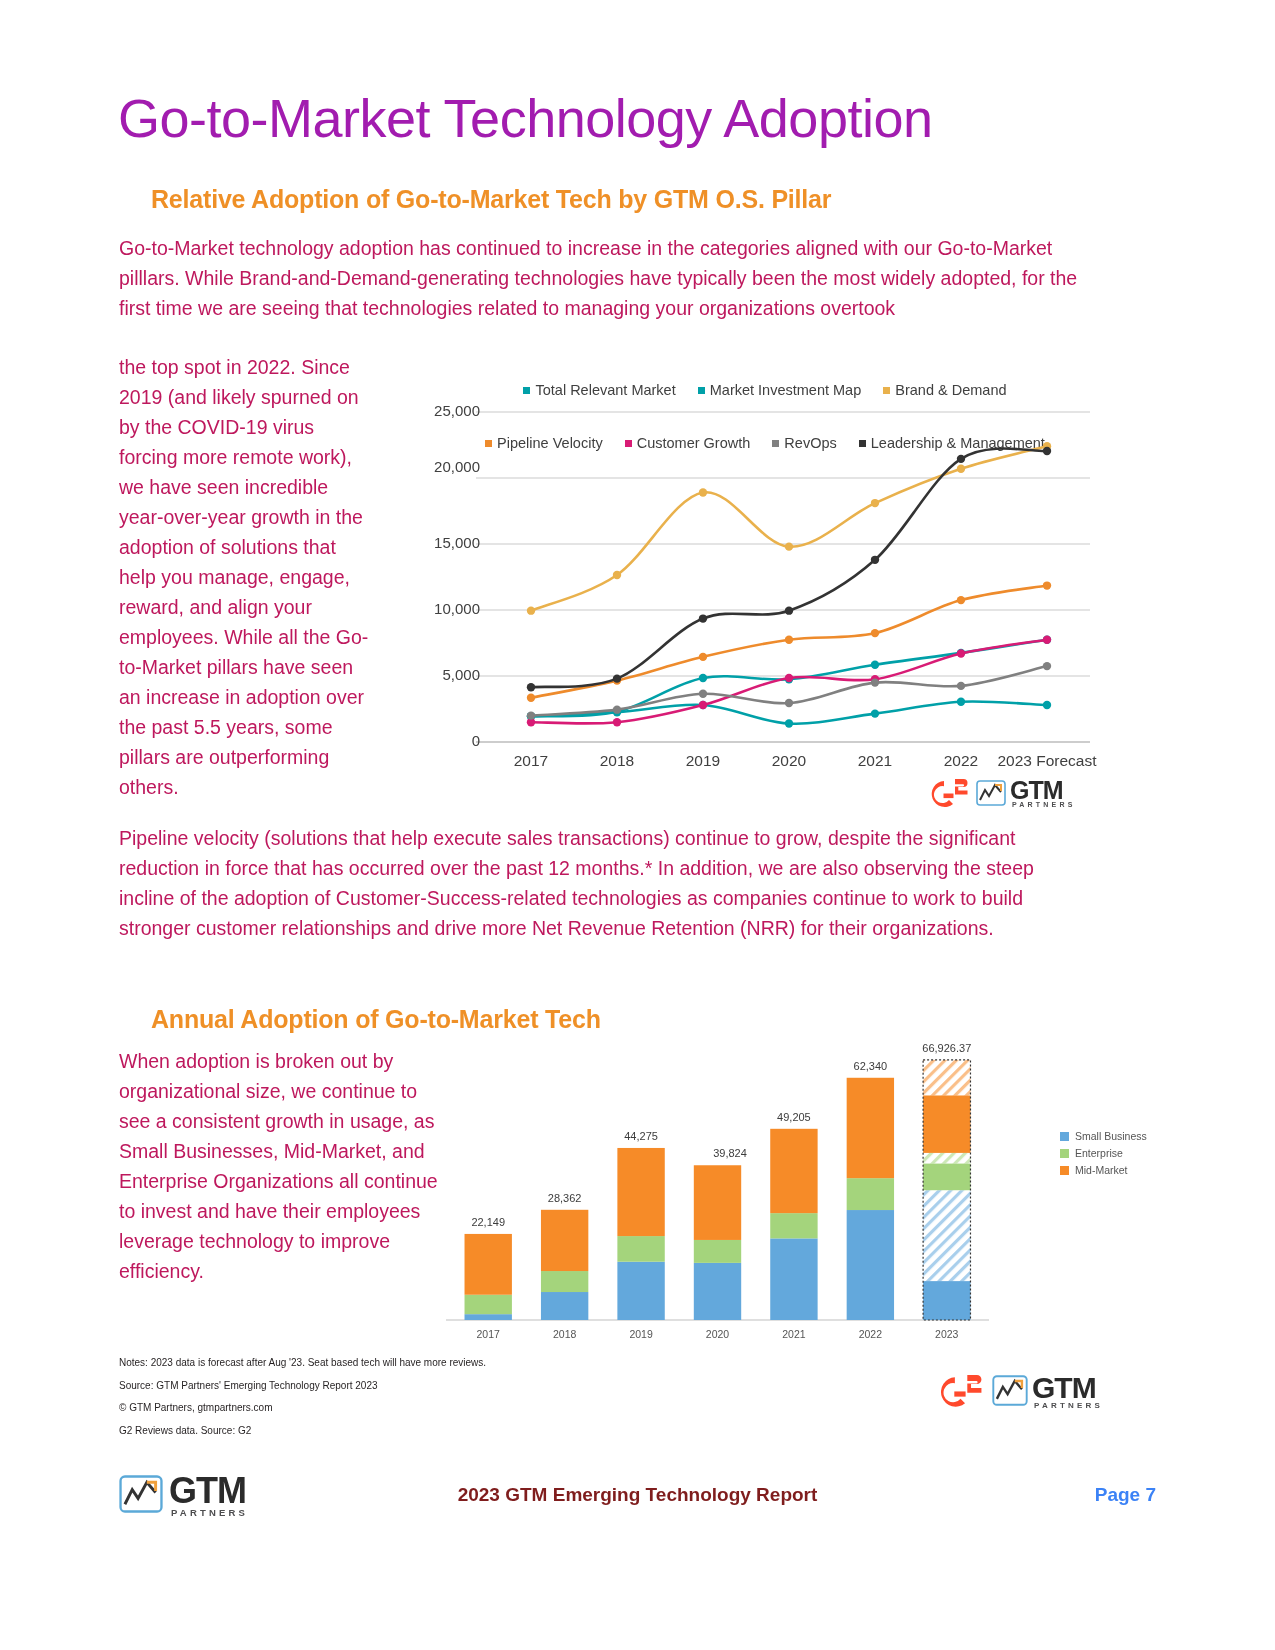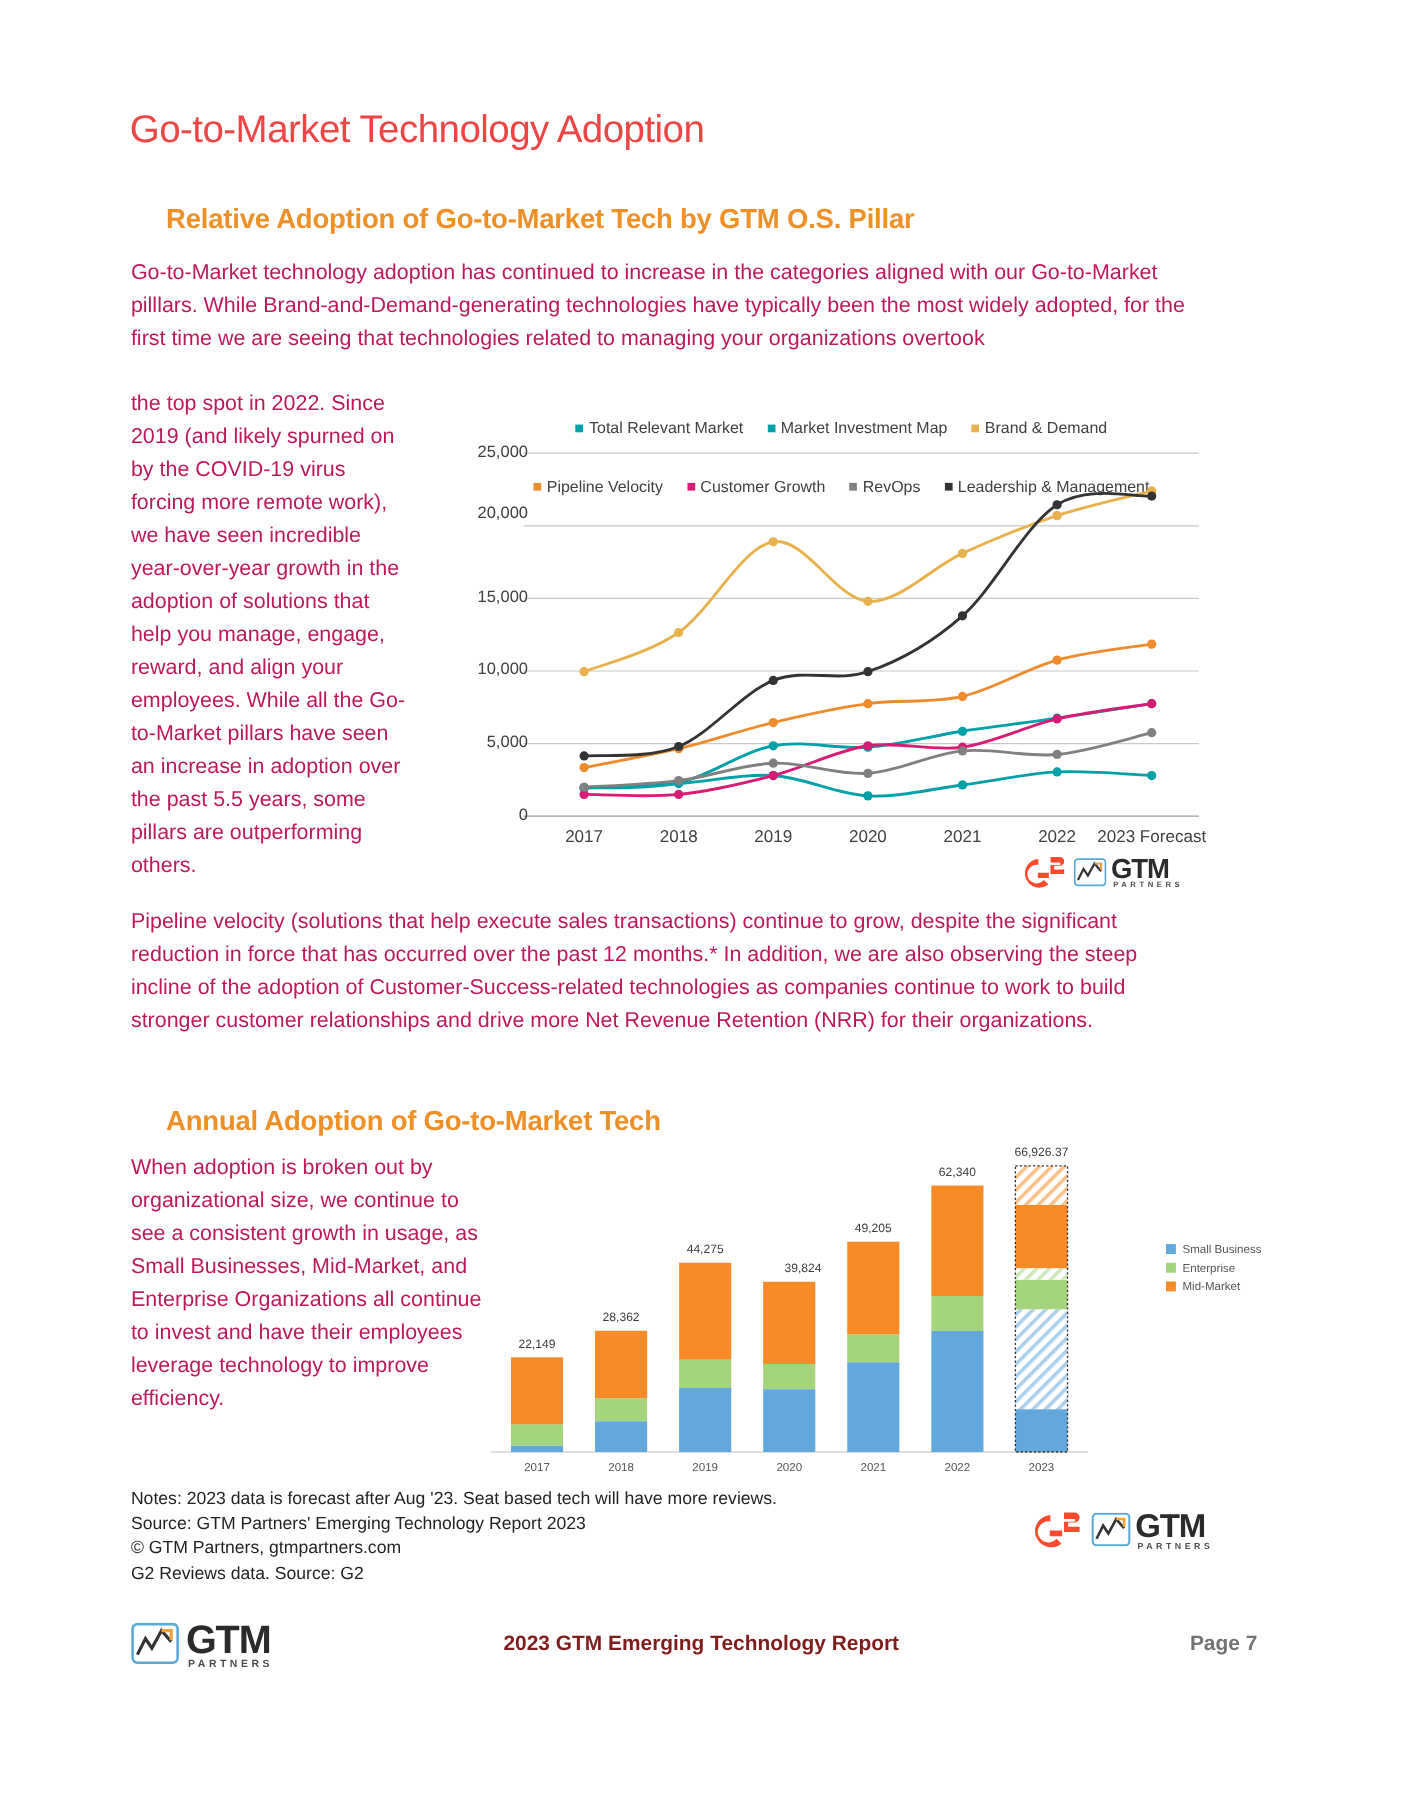--- a/index.html
+++ b/index.html
@@ -6,22 +6,22 @@
   body{
     width:1275px;height:1650px;background:#ffffff;
     font-family:"Liberation Sans",sans-serif;color:#231f20;
     position:relative;overflow:hidden;
   }
   .page{position:relative;width:1275px;height:1650px;}
 
   
   .title{
     position:absolute;left:118px;top:88px;width:1040px;
-    font-size:35px;line-height:60px;font-weight:400;
-    color:#ef4444;letter-spacing:-0.5px;
+    font-size:54px;line-height:60px;font-weight:400;
+    color:#a21caf;letter-spacing:-0.5px;
   }
   .subhead{
     position:absolute;font-size:25px;font-weight:700;
     color:#ef9027;letter-spacing:-0.2px;margin-left:32px;
   }
   #sub1{left:119px;top:185px;}
   #sub2{left:119px;top:1005px;}
 
   
   .body-text{
@@ -59,32 +59,32 @@
   .barchart{position:absolute;left:440px;top:1020px;width:660px;height:330px;}
   .bc-legend{position:absolute;left:620px;top:108px;font-size:10.5px;color:#555;line-height:17px;}
   .bc-legend .li{white-space:nowrap;}
   .bc-legend .sw{display:inline-block;width:9px;height:9px;margin-right:6px;vertical-align:middle;position:relative;top:-1px;}
   .bar-val{position:absolute;font-size:11px;color:#3c3c3c;text-align:center;}
   .bc-xlab{position:absolute;font-size:10.5px;color:#555;text-align:center;}
 
   
   .notes{
     position:absolute;left:119px;top:1352px;width:720px;
-    font-size:16px;line-height:22.5px;color:#231f20;
+    font-size:10px;line-height:22.5px;color:#231f20;
   }
   .footer{
     position:absolute;left:0;top:1466px;width:1275px;height:80px;
   }
   .footer-title{
     position:absolute;left:0;top:18px;width:1275px;text-align:center;
     font-size:19px;font-weight:700;color:#7f1d1d;
   }
   .footer-page{
-    position:absolute;right:132px;top:18px;
-    font-size:19px;font-weight:700;color:#737373;
+    position:absolute;right:119px;top:18px;
+    font-size:19px;font-weight:700;color:#3b82f6;
   }
 
   
   .gtm-word{font-weight:700;letter-spacing:-1px;color:#2b2b2b;}
   .gtm-sub{letter-spacing:3.2px;color:#4d4d4f;font-weight:700;}
 </style>
 </head>
 <body>
 
 <div class="page">

